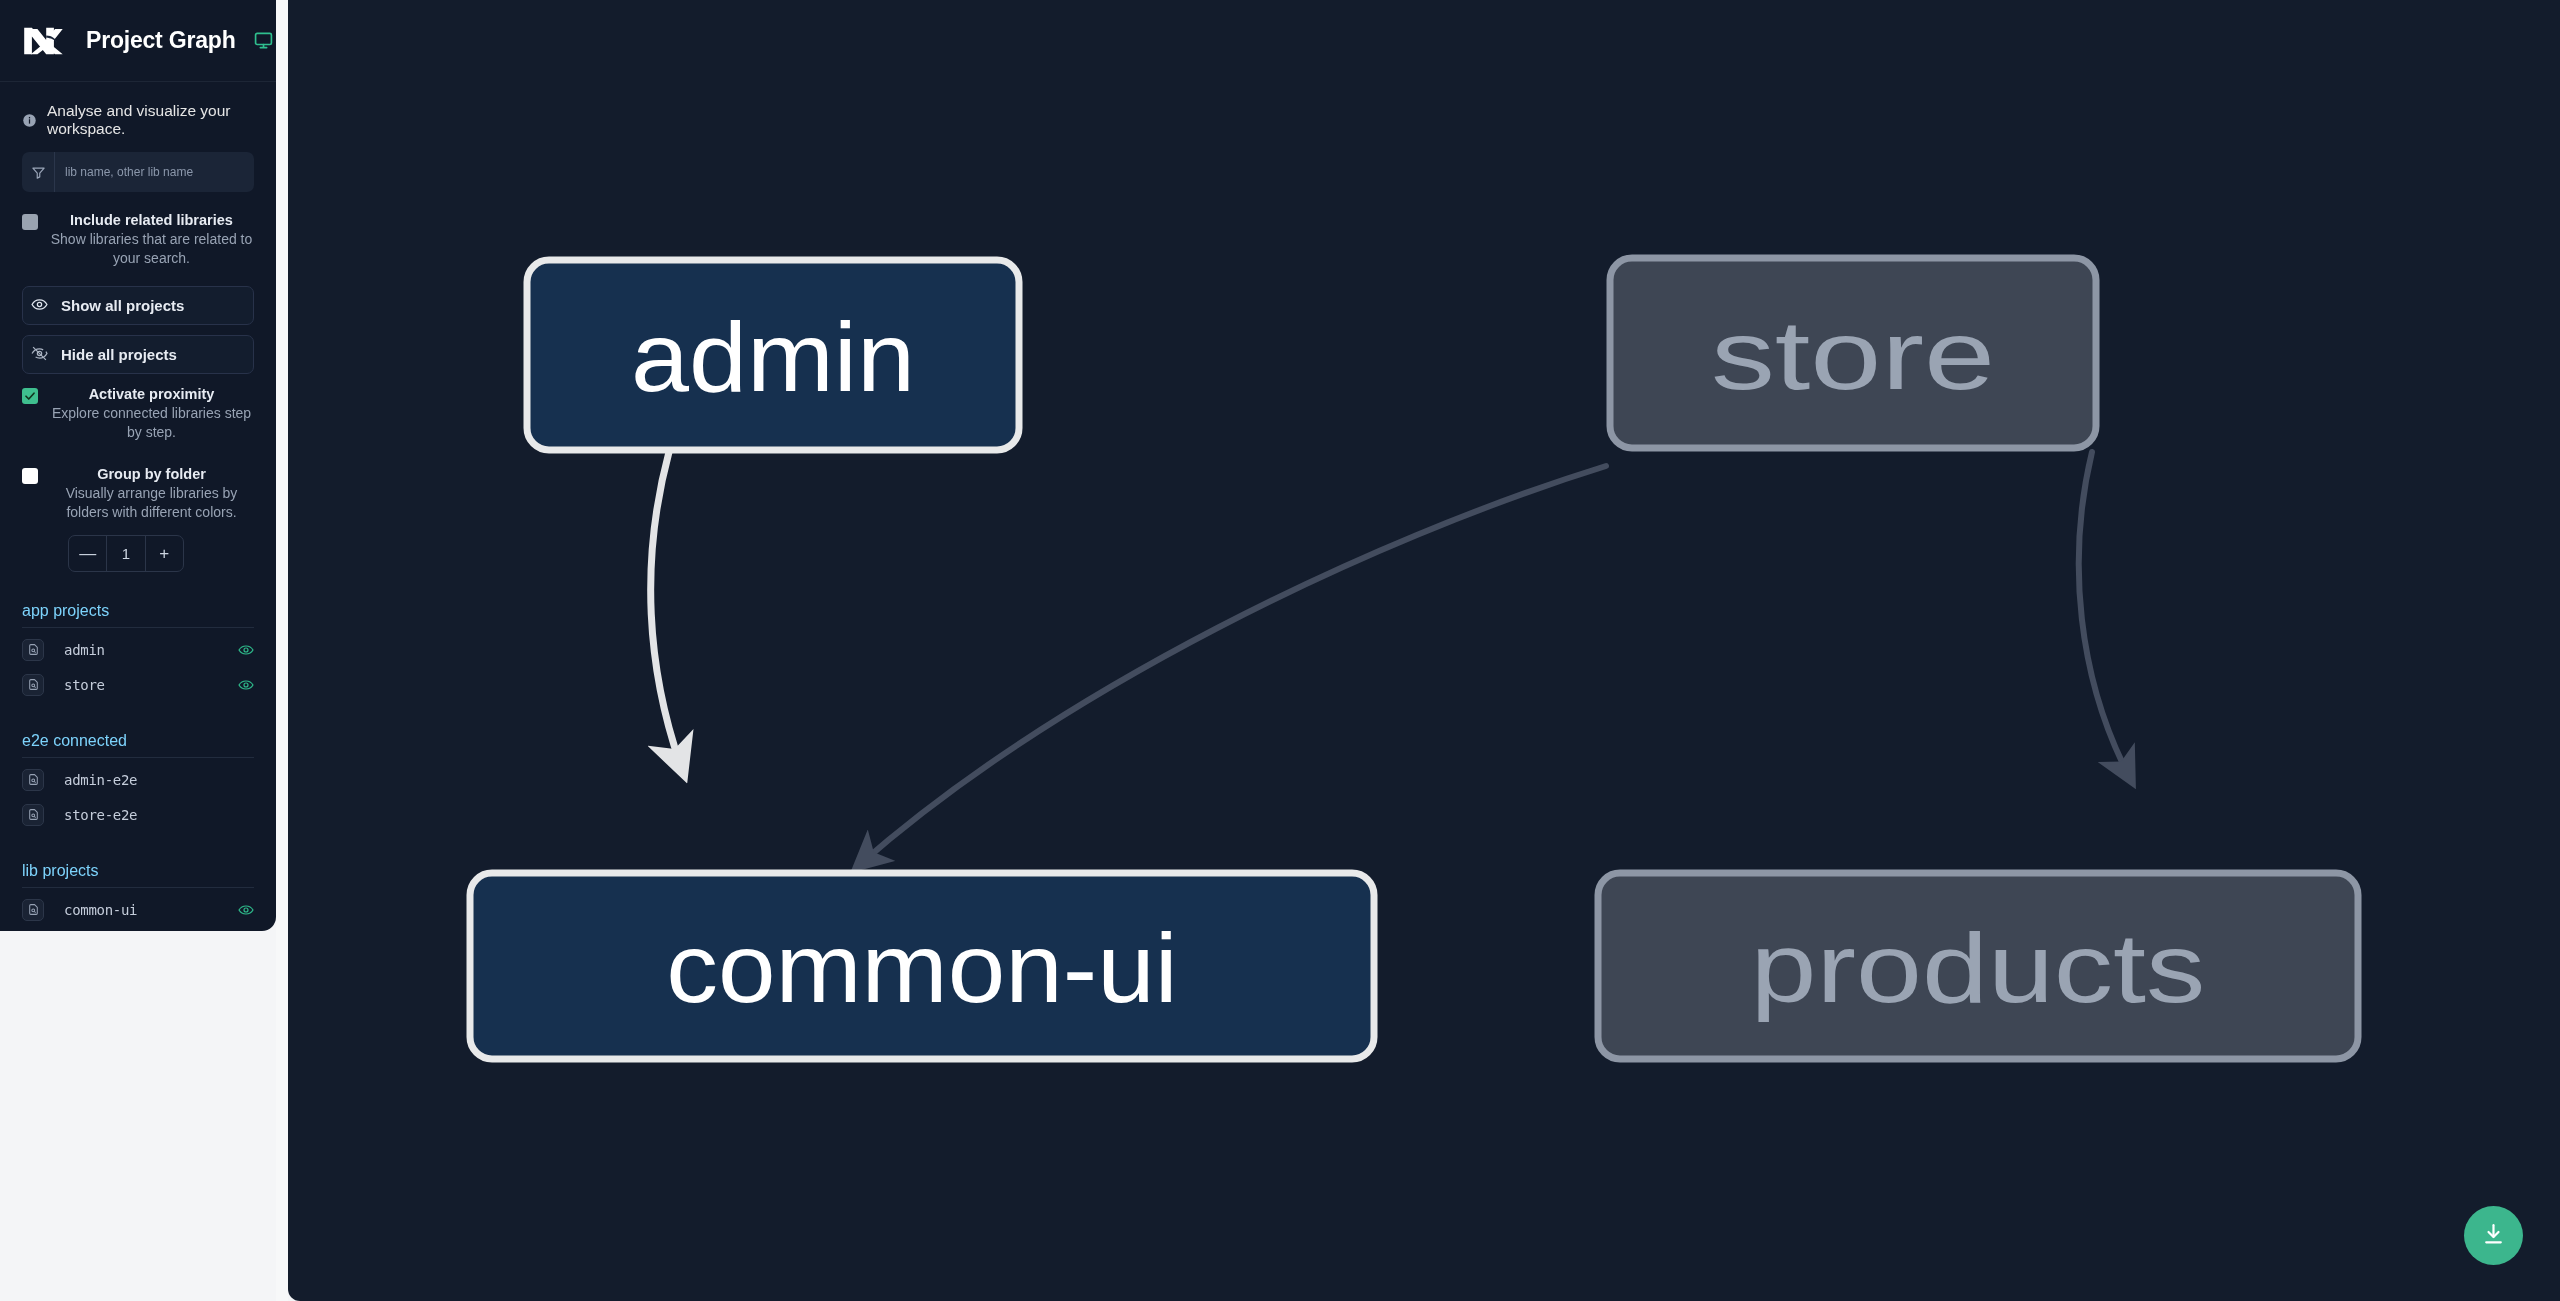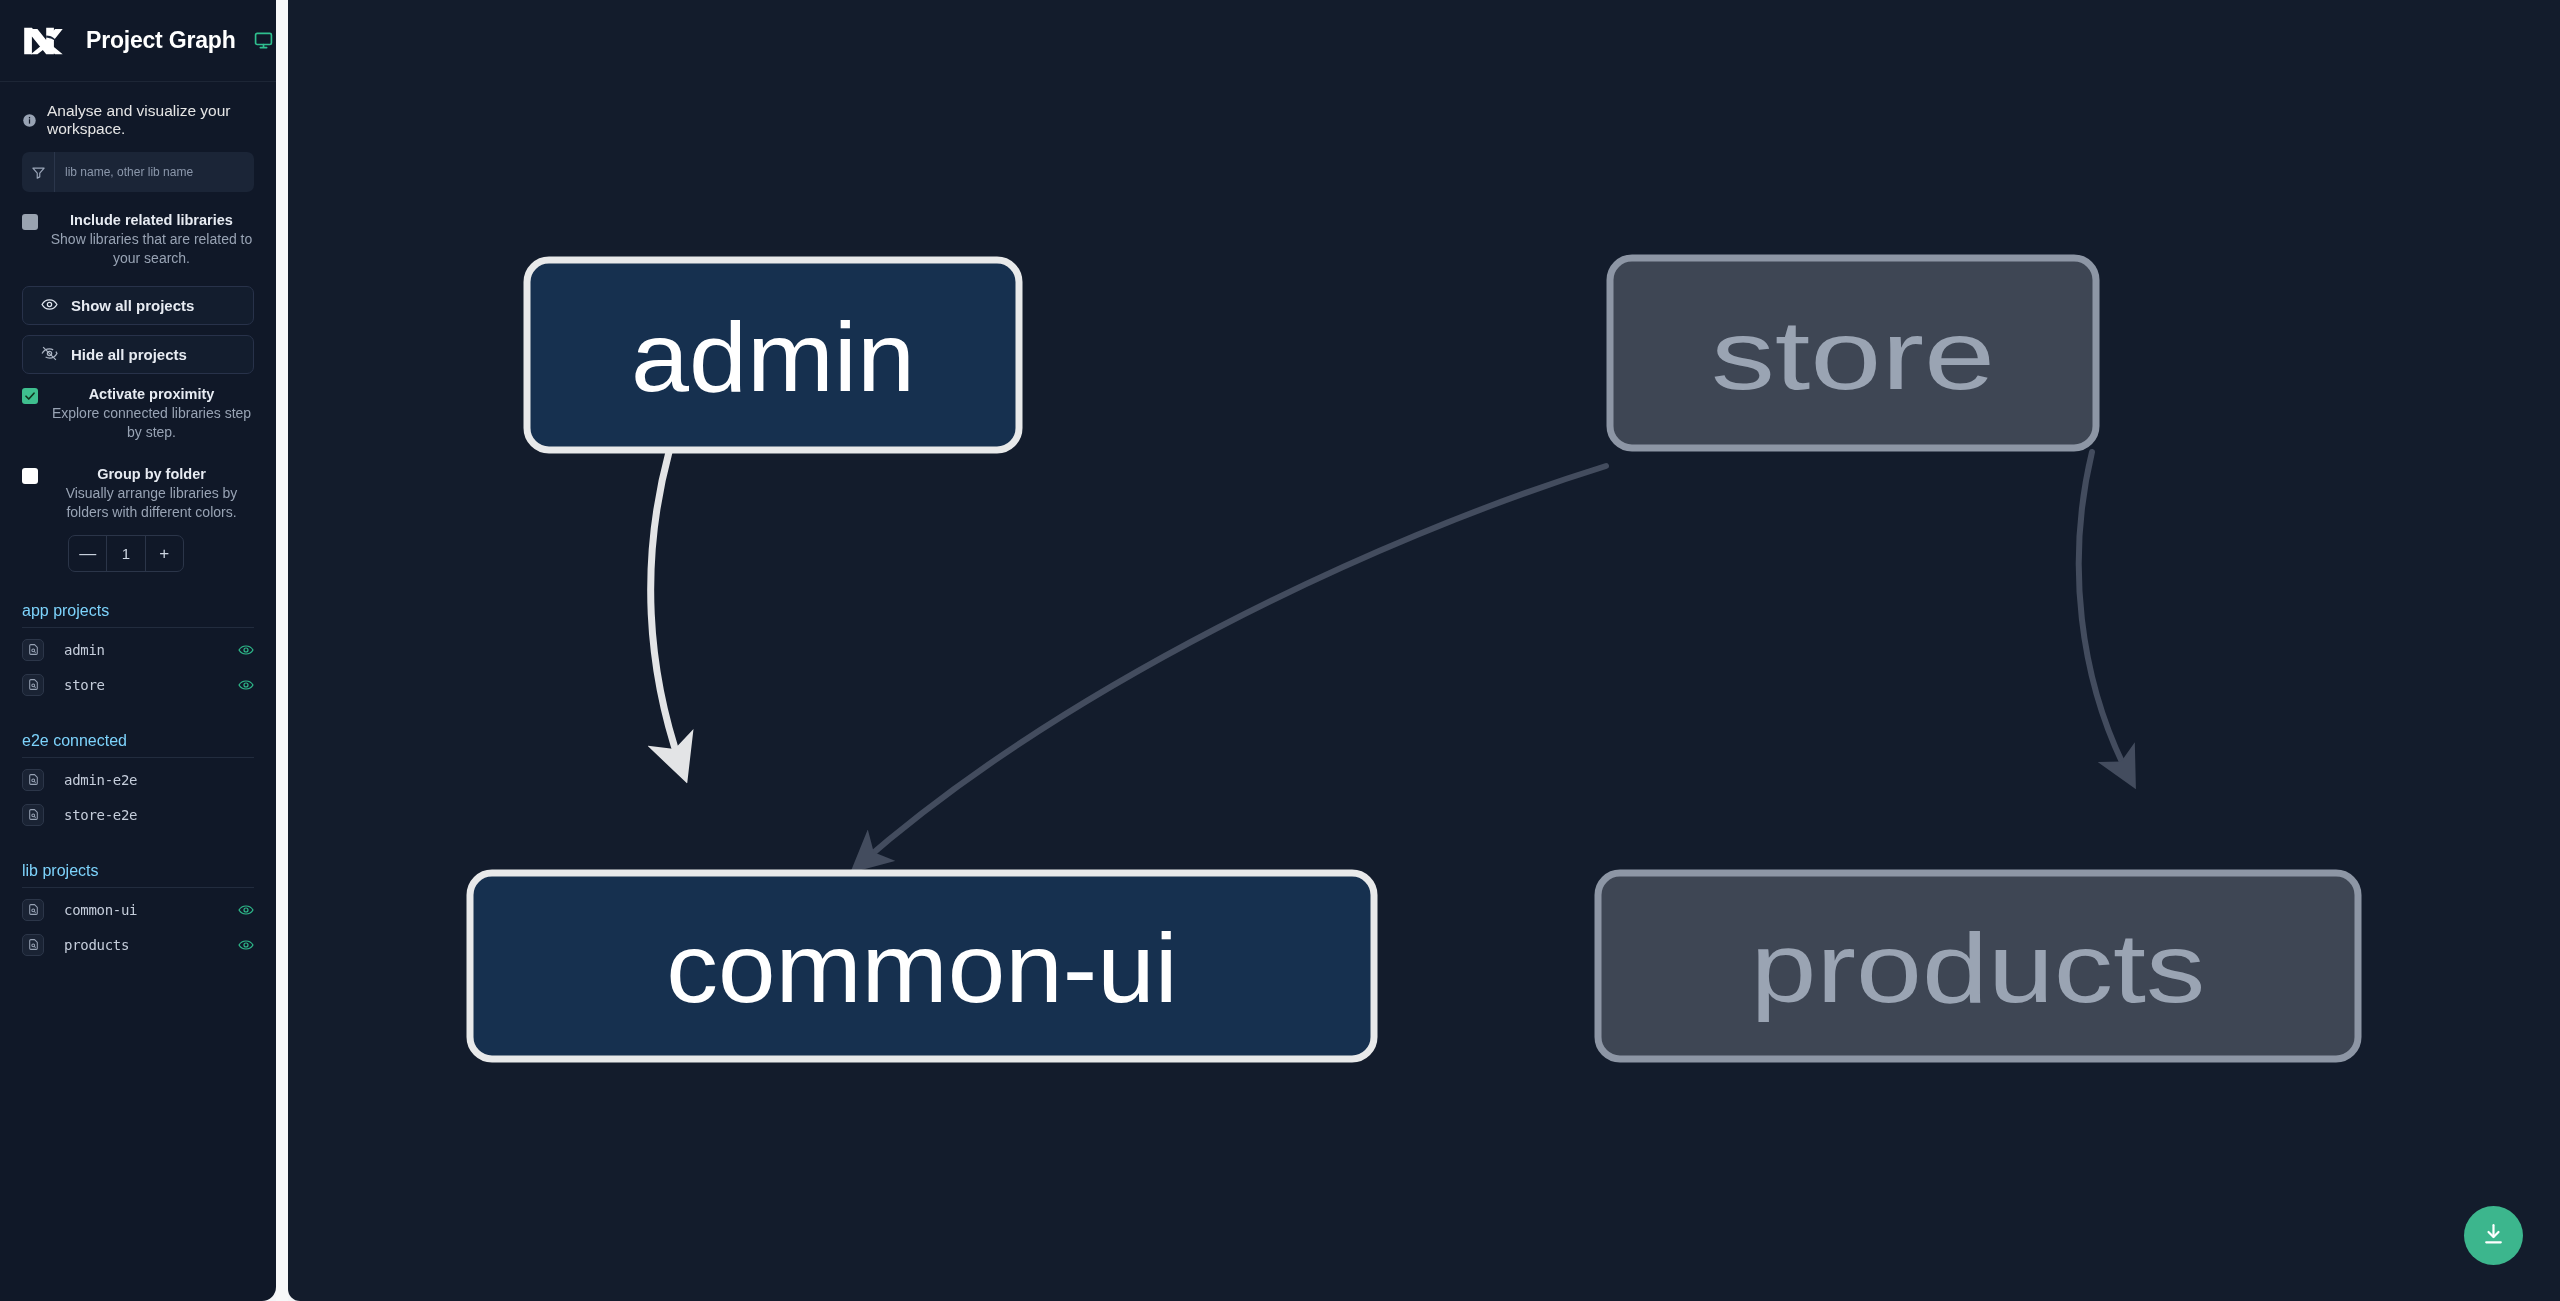--- a/index.html
+++ b/index.html
@@ -18,21 +18,21 @@
     width: 2560px;
     height: 1301px;
     background: #f4f5f7;
   }
 
   
   #sidebar {
     position: absolute;
     left: 0; top: 0;
     width: 276px;
-    height: 1301px;
+    height: 931px;
     background: #101828;
     border-bottom-right-radius: 14px;
     border-bottom-left-radius: 0;
     overflow: hidden;
     display: flex;
     flex-direction: column;
   }
 
   .sb-header {
     height: 82px;
@@ -140,21 +140,21 @@
   .sb-btn {
     display: flex;
     align-items: center;
     gap: 13px;
     width: 100%;
     height: 39px;
     background: #131d2e;
     border: 1px solid #2a3purple;
     border: 1px solid #28324a;
     border-radius: 7px;
-    padding: 0 18px;
+    padding: 0 8px;
     color: #e7ebf2;
     font-size: 15px;
     font-weight: bold;
     font-family: "Liberation Sans", sans-serif;
     cursor: pointer;
     margin-top: 10px;
   }
   .sb-btn:first-of-type { margin-top: 18px; }
 
   

